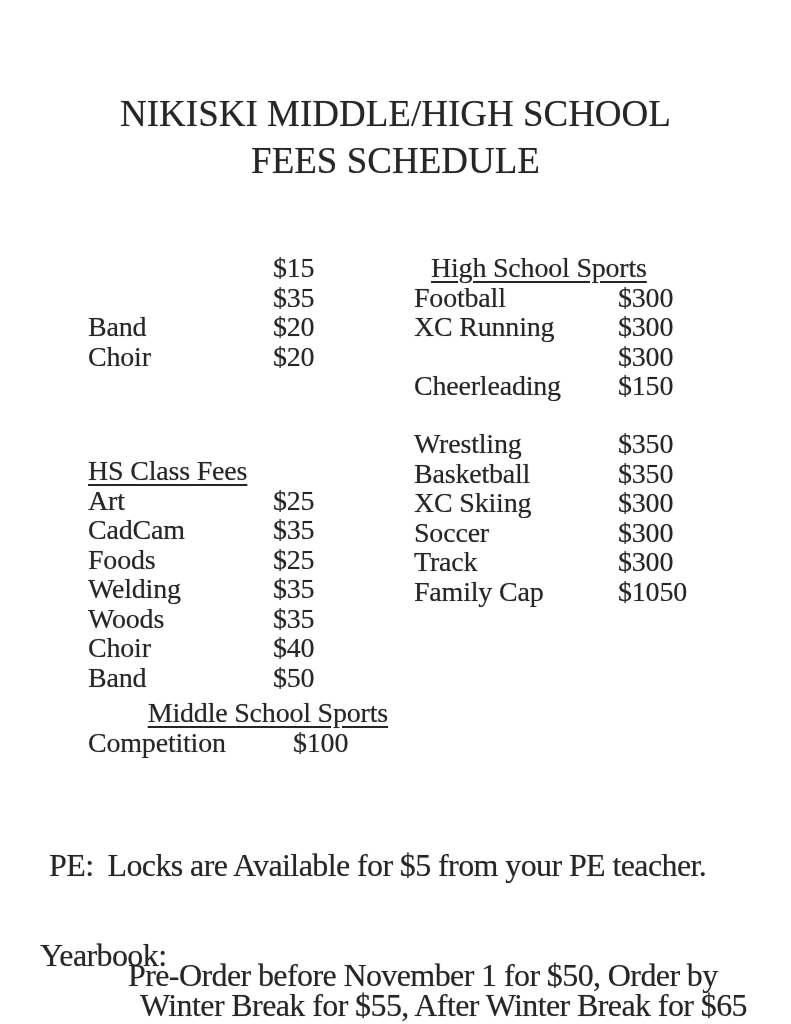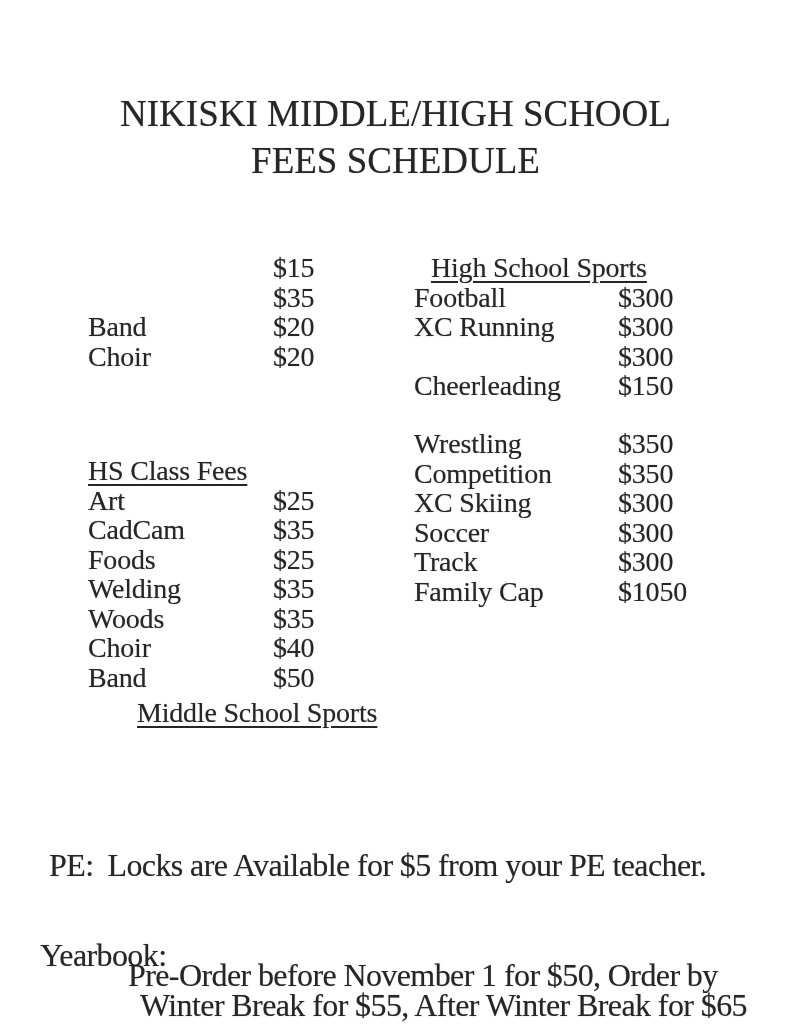--- a/index.html
+++ b/index.html
@@ -40,21 +40,21 @@
   .sec-left-ms       { top: 698px; }
   .sec-right-hs1     { top: 253px; }
   .sec-right-hs2     { top: 429px; }
 
   .heading {
     text-decoration: underline;
     text-decoration-thickness: 2px;
     text-underline-offset: 4px;
   }
   .sec-right-hs1 .headline { padding-left: 17px; }
-  .sec-left-ms   .headline { padding-left: 49px; }
+  .sec-left-ms   .headline { padding-left: 49px; text-align: right; }
   .sec-left-ms   .price    { left: 205px; }
 
   .note { position: absolute; font-size: 32px; line-height: 29.5px; letter-spacing: -0.6px; white-space: nowrap; }
   .note-pe { top: 851px; left: 49px; }
   .note-pe .note-text { margin-left: 14px; }
   .note-yb-label { top: 941px; left: 40px; }
   .note-yb-body  { top: 961px; left: 128px; }
   .note-yb-body .l2 { padding-left: 12px; }
 </style>
 </head>
@@ -115,20 +115,24 @@
     <div class="row">
       <span>Band</span>
       <span class="price">$50</span>
     </div>
   </section>
 
   <section class="fees col-left sec-left-ms">
     <div class="headline">
       <span class="heading">Middle School Sports</span>
     </div>
+    <div class="row">
+      <span>Competition</span>
+      <span class="price">$100</span>
+    </div>
   </section>
 
   <section class="fees col-right sec-right-hs1">
     <div class="headline">
       <span class="heading">High School Sports</span>
     </div>
     <div class="row">
       <span>Football</span>
       <span class="price">$300</span>
     </div>
@@ -144,21 +148,21 @@
       <span class="price">$150</span>
     </div>
   </section>
 
   <section class="fees col-right sec-right-hs2">
     <div class="row">
       <span>Wrestling</span>
       <span class="price">$350</span>
     </div>
     <div class="row">
-      <span>Competition</span>
+      <span>Basketball</span>
       <span class="price">$350</span>
     </div>
     <div class="row">
       <span>XC Skiing</span>
       <span class="price">$300</span>
     </div>
     <div class="row">
       <span>Soccer</span>
       <span class="price">$300</span>
     </div>

